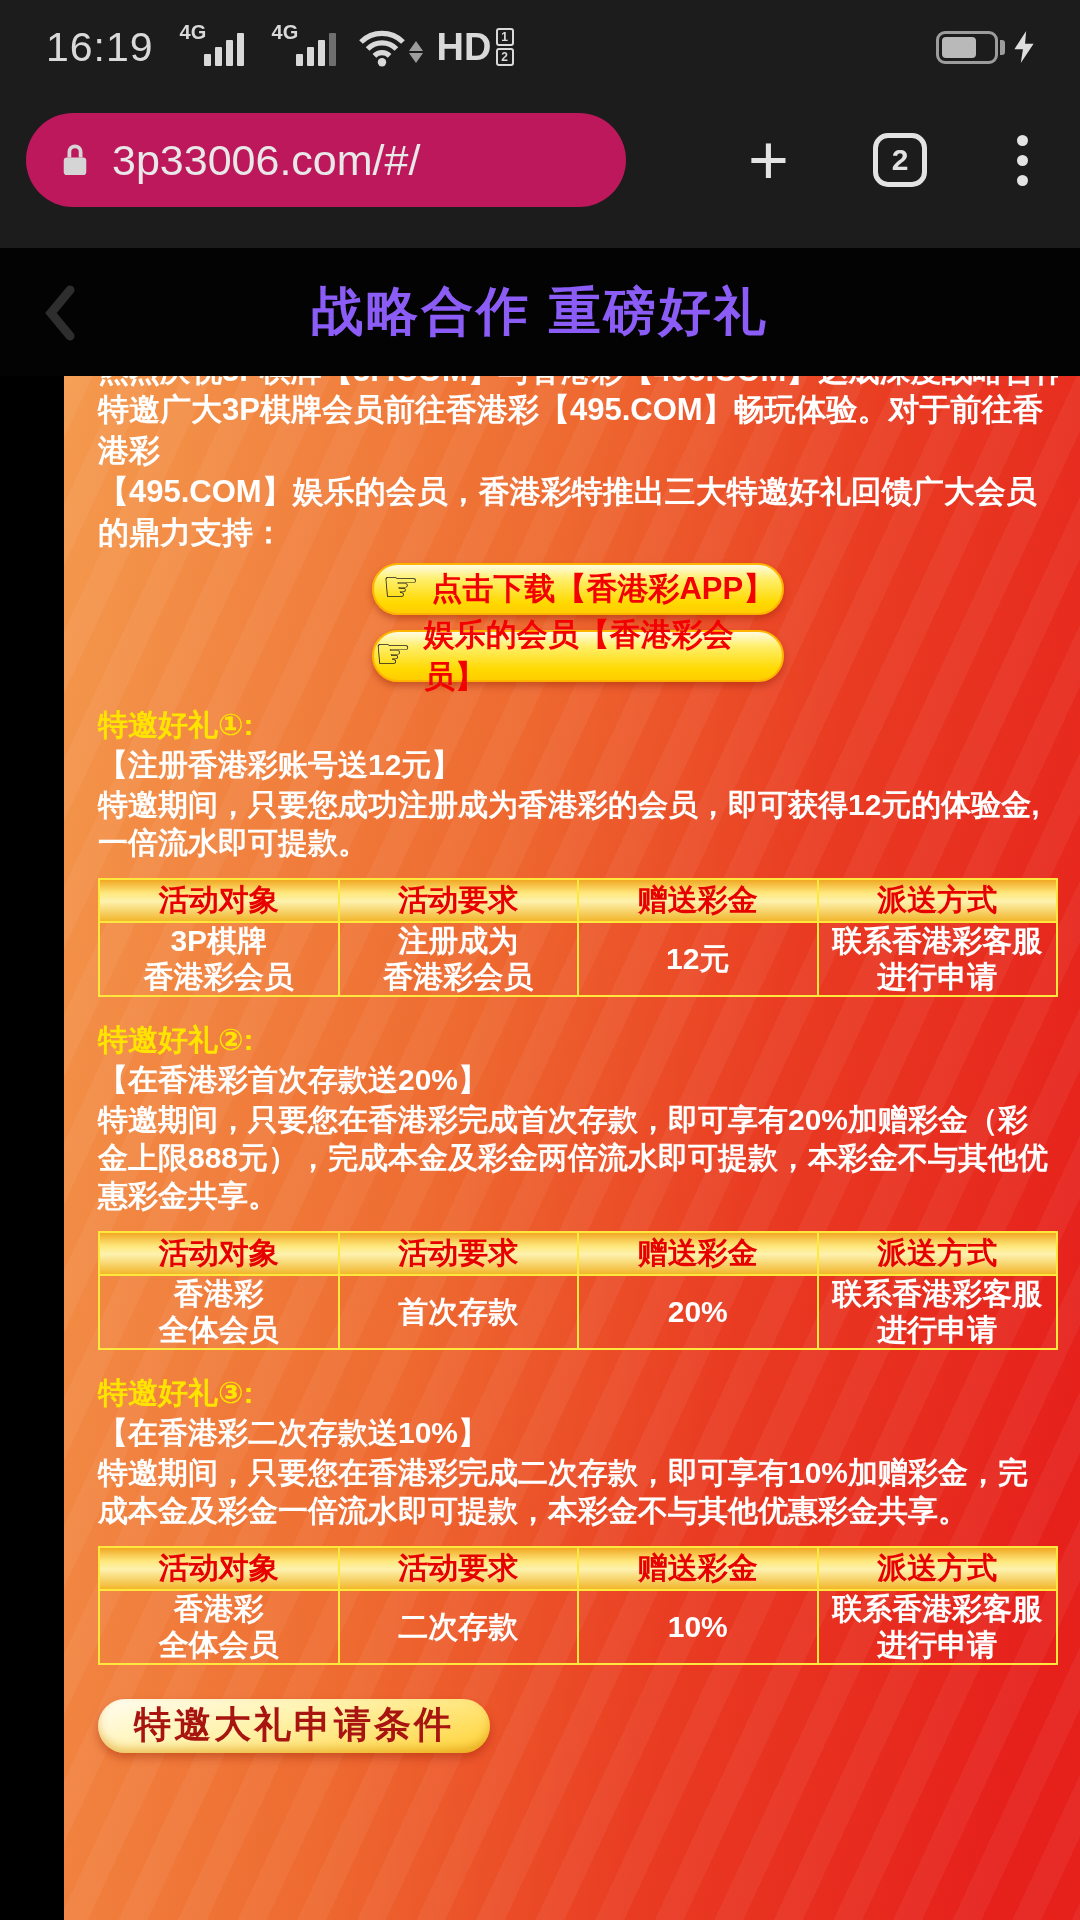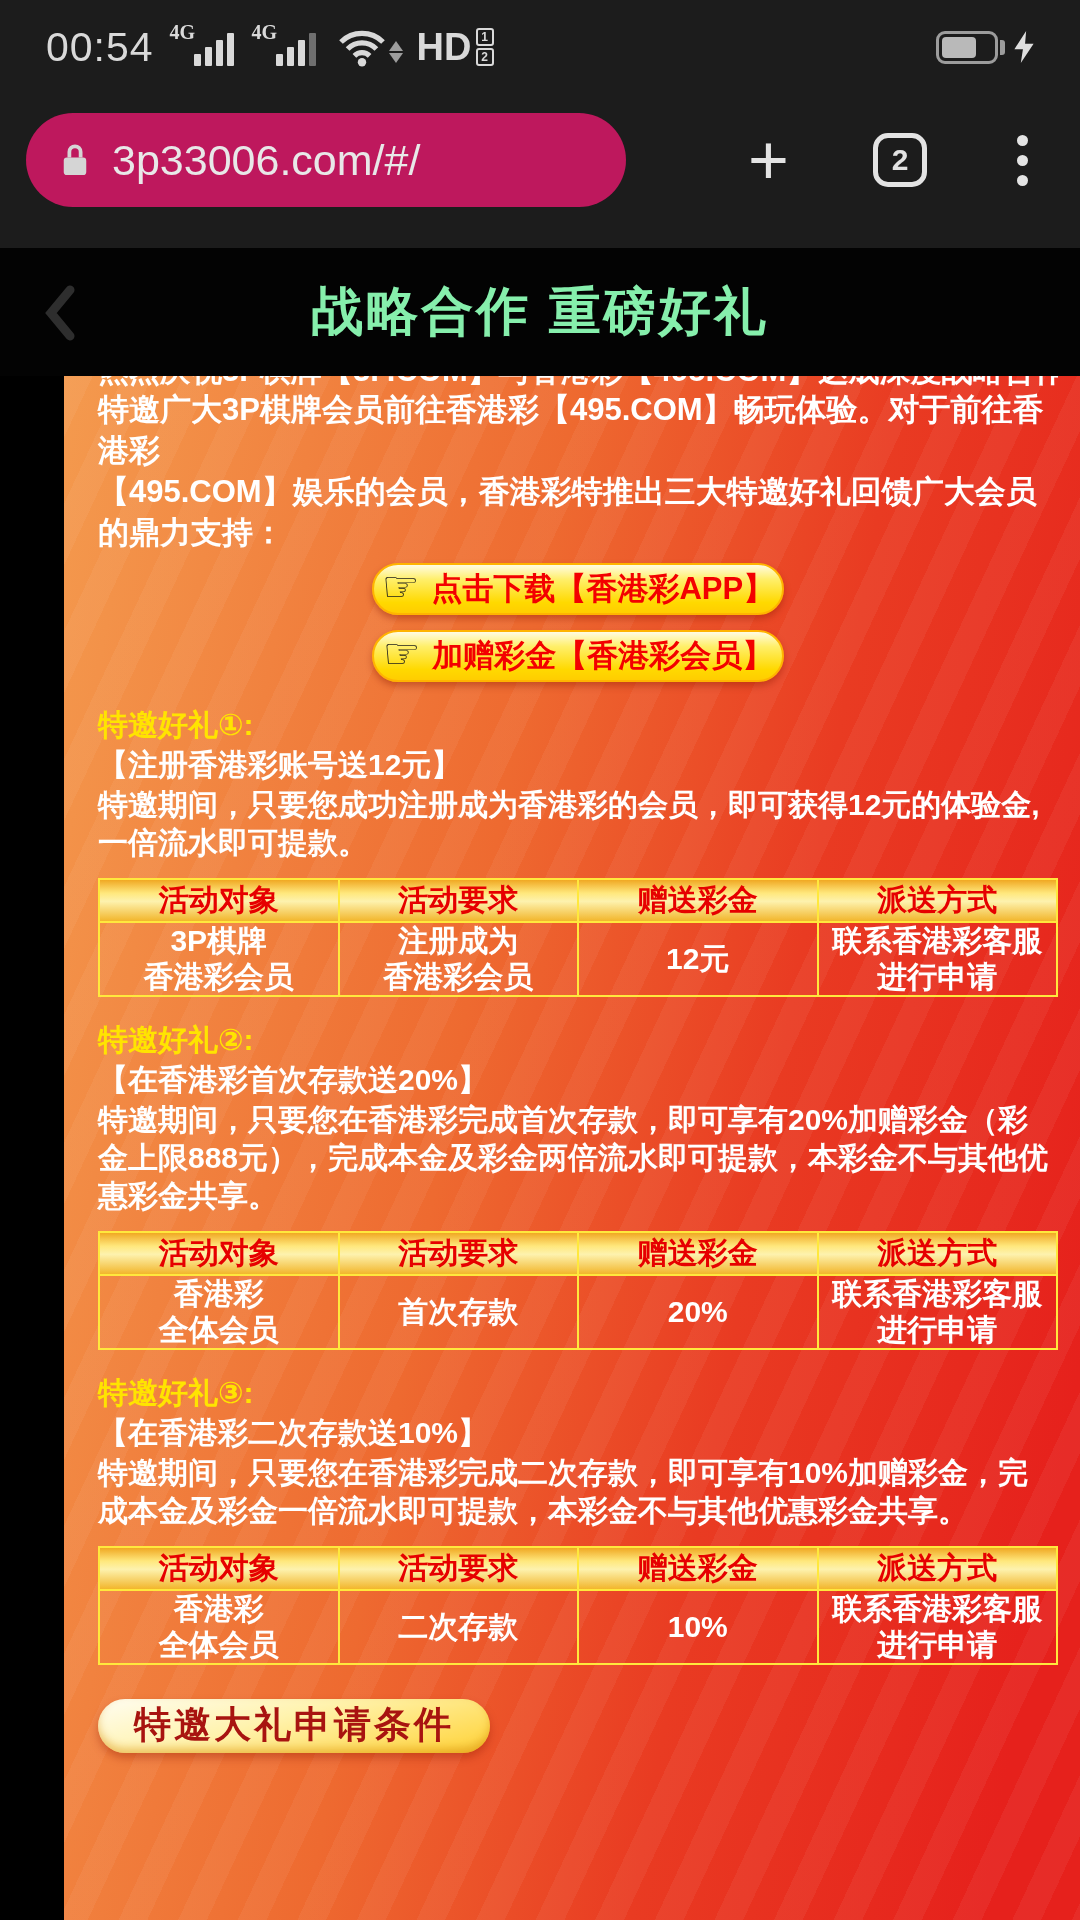--- a/index.html
+++ b/index.html
@@ -3,21 +3,21 @@
 <meta charset="utf-8">
 <style>
   * { margin:0; padding:0; box-sizing:border-box; }
   html,body { width:1080px; height:1920px; overflow:hidden; background:#000;
     font-family:"Liberation Sans","DejaVu Sans",sans-serif; }
 
   
   .chrome { background:#1c1c1c; padding-top:14px; }
   .status { height:66px; display:flex; align-items:center; padding:0 46px; color:#d9d9d9; }
   .time { font-size:41px; font-weight:500; letter-spacing:1px; }
-  .sig { position:relative; width:66px; height:50px; margin-left:16px;font-family:Liberation Serif, serif; }
+  .sig { position:relative; width:66px; height:50px; margin-left:26px; }
   .sig .lbl { position:absolute; left:0; top:-1px; font-size:20px; font-weight:700; color:#d9d9d9; }
   .bars { position:absolute; right:2px; bottom:6px; display:flex; align-items:flex-end; gap:4px; }
   .bar { width:7px; background:#d9d9d9; border-radius:1px; }
   .b1{height:12px;} .b2{height:19px;} .b3{height:26px;} .b4{height:33px;}
   .bar.dim { background:#6f6f6f; }
   .wifi-wrap { display:flex; align-items:flex-end; margin-left:20px; gap:3px; }
   .updown { display:flex; flex-direction:column; gap:2px; margin-bottom:4px; }
   .updown svg { display:block; }
   .hd { display:flex; align-items:center; margin-left:14px; gap:4px; }
   .hd-txt { font-size:38px; font-weight:700; color:#d9d9d9; }
@@ -40,21 +40,21 @@
   .tab-btn { width:54px; height:54px; border:5px solid #e3e3e3; border-radius:15px;
     display:flex; align-items:center; justify-content:center; margin-right:86px; }
   .tab-count { color:#e3e3e3; font-size:30px; font-weight:700; }
   .menu-btn { display:flex; flex-direction:column; gap:9px; padding:4px; }
   .menu-btn i { width:11px; height:11px; border-radius:50%; background:#e3e3e3; }
 
   
   .page-header { height:128px; background:#030303; position:relative;
     display:flex; align-items:center; justify-content:center; }
   .back { position:absolute; left:42px; top:36px; }
-  .page-title { color:#86efac; font-size:52px; font-weight:600; letter-spacing:3px; }
+  .page-title { color:#8b5cf6; font-size:52px; font-weight:600; letter-spacing:3px; }
 
   
   .promo { margin-left:64px; width:1016px; height:1906px; overflow:hidden;
     padding:0 22px 0 34px;
     background:
       repeating-linear-gradient(115deg, rgba(255,255,255,0.05) 0 26px, rgba(255,255,255,0) 26px 54px),
       radial-gradient(600px 500px at 0% 100%, rgba(255,190,90,0.38), rgba(255,190,90,0) 70%),
       linear-gradient(100deg, #f49a4e 0%, #ee6a30 38%, #e93b22 62%, #e6211c 88%);
     color:#fff; font-weight:700; }
   .intro-clip { height:13px; overflow:hidden; position:relative; }
@@ -91,21 +91,21 @@
   .tbl td { border:2px solid #ffe83d; height:74px; font-size:30px; font-weight:700; color:#fff;
     text-align:center; line-height:36px; white-space:pre-line; }
 
   .footer-gap { height:50px; background:#0a0a0a; }
 </style>
 </head>
 <body>
 
 <div class="chrome">
   <div class="status">
-    <span class="time">00:54</span>
+    <span class="time">16:19</span>
 
     <span class="sig">
       <span class="lbl">4G</span>
       <span class="bars">
           <i class="bar b1"></i>
           <i class="bar b2"></i>
           <i class="bar b3"></i>
           <i class="bar b4"></i>
         </span>
     </span>
@@ -197,21 +197,21 @@
   </div>
   <div class="intro">特邀广大3P棋牌会员前往香港彩【495.COM】畅玩体验。对于前往香港彩</div>
   <div class="intro">【495.COM】娱乐的会员，香港彩特推出三大特邀好礼回馈广大会员的鼎力支持：</div>
 
   <div class="pill-btn first">
     <span class="finger">☞</span>
     <span class="txt">点击下载【香港彩APP】</span>
   </div>
   <div class="pill-btn second">
     <span class="finger">☞</span>
-    <span class="txt">加赠彩金【香港彩会员】</span>
+    <span class="txt">娱乐的会员【香港彩会员】</span>
   </div>
 
 
   <div class="section">
     <div class="sec-title">特邀好礼①:</div>
     <div class="sec-sub">【注册香港彩账号送12元】</div>
     <div class="sec-desc">特邀期间，只要您成功注册成为香港彩的会员，即可获得12元的体验金,一倍流水即可提款。</div>
     <table class="tbl">
       <tbody>
           <tr>

